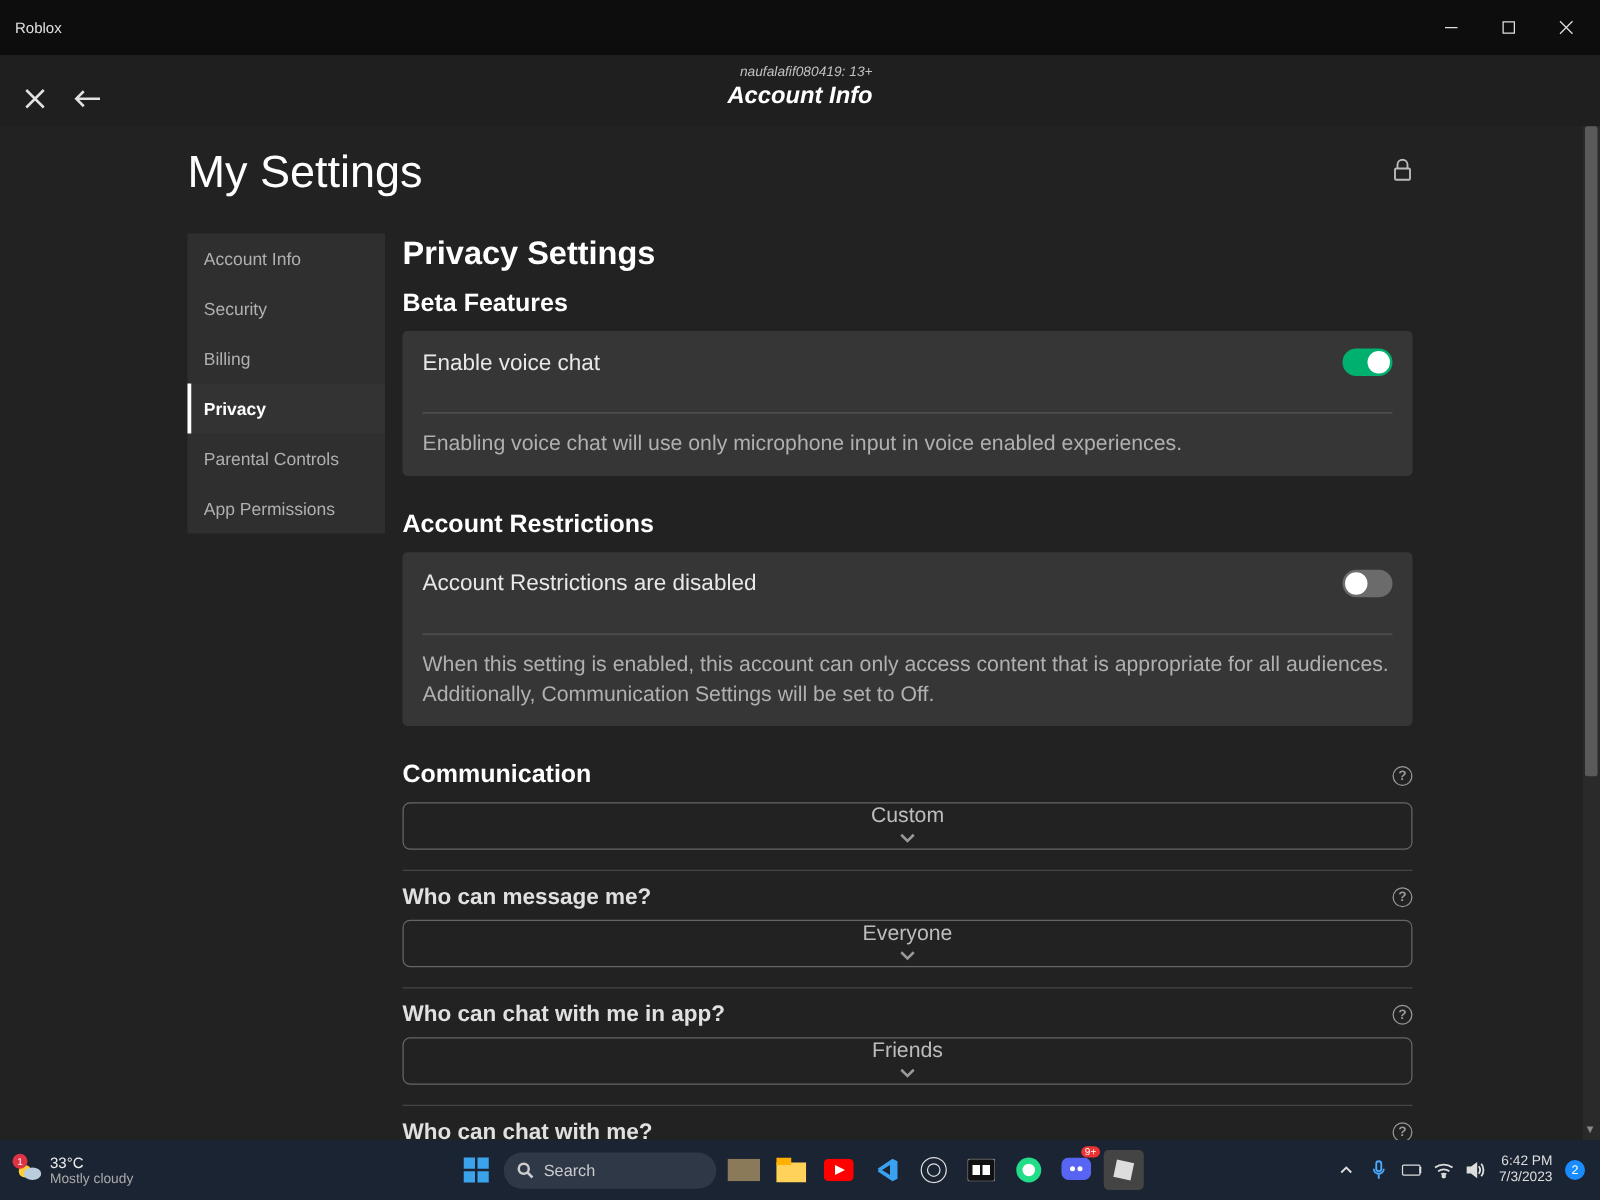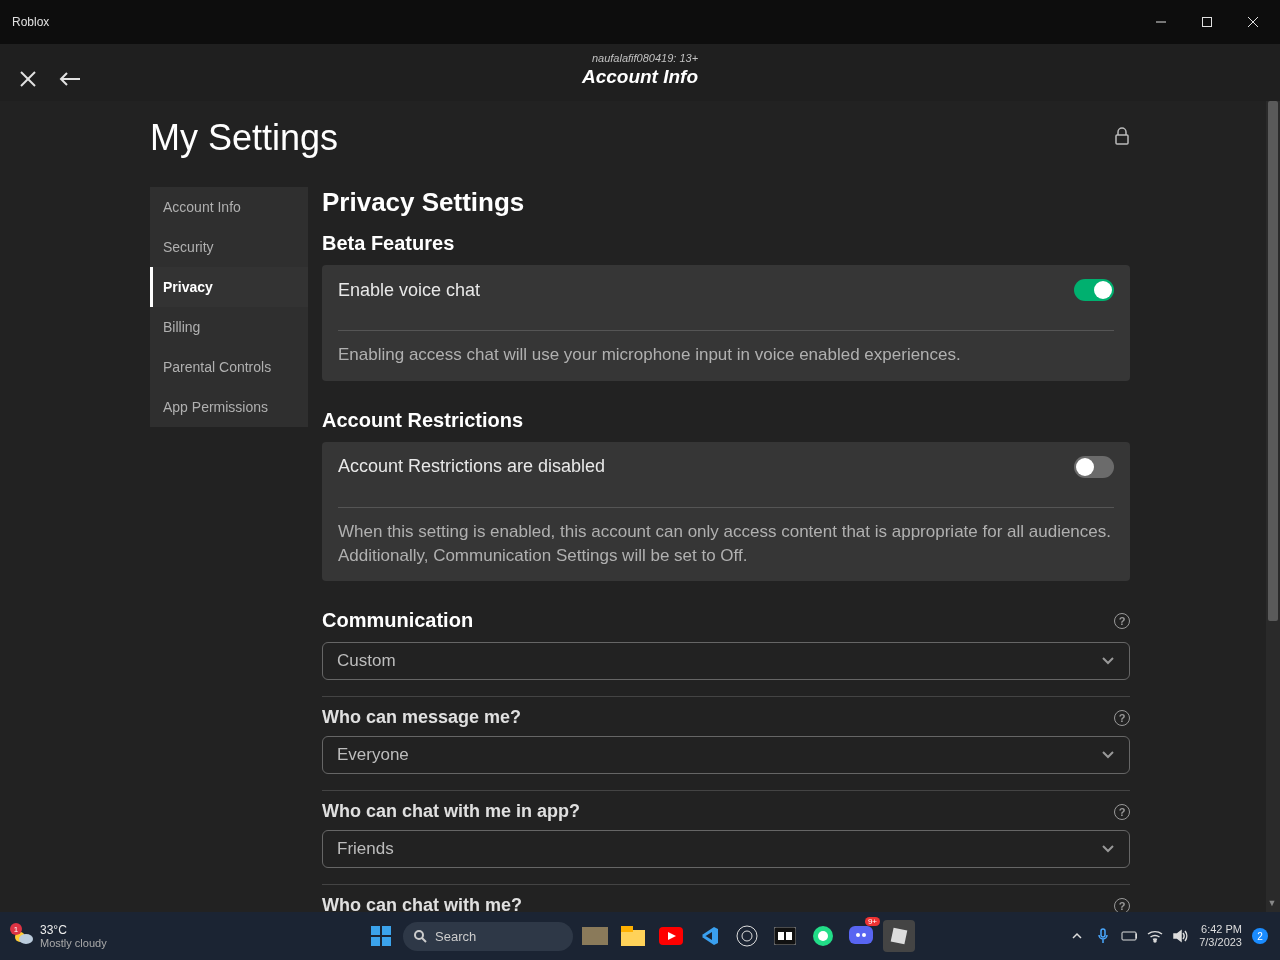--- a/index.html
+++ b/index.html
@@ -50,21 +50,21 @@
 .toggle { width:40px; height:22px; border-radius:11px; position:relative; cursor:pointer; }
 .toggle.on { background:#00b06f; }
 .toggle.off { background:#6b6b6b; }
 .toggle .knob { position:absolute; width:18px; height:18px; border-radius:50%; background:#fff; top:2px; }
 .toggle.on .knob { right:2px; }
 .toggle.off .knob { left:2px; }
 
 .section-head { display:flex; align-items:center; justify-content:space-between; margin-bottom:10px; }
 .help-icon { width:16px; height:16px; border:1.5px solid #999; border-radius:50%; display:flex; align-items:center; justify-content:center; color:#999; font-size:11px; font-weight:700; cursor:pointer; }
 
-.dropdown { border:1px solid #666; border-radius:6px; height:38px; display:flex; align-items:center; justify-content:space-between; padding:0 14px; cursor:pointer; margin-bottom:16px; }
+.dropdown { border:1px solid #666; border-radius:6px; height:38px; display:flex; align-items:center; justify-content:space-between; padding:0 14px; cursor:pointer; margin-bottom:16px;flex-direction:column; }
 .dropdown-val { color:#bdbdbd; font-size:17px; }
 .chev { color:#999; }
 
 .field-label-row { display:flex; align-items:center; justify-content:space-between; border-top:1px solid #444; padding-top:10px; margin-bottom:8px;}
 .field-label { color:#e0e0e0; font-size:18px; font-weight:600; }
 
 
 .taskbar { position:absolute; bottom:0; left:0; right:0; height:48px; background:#1b2433; display:flex; align-items:center; padding:0 12px; }
 .weather { display:flex; align-items:center; gap:6px; color:#eee; font-size:12px; }
 .weather-icon { width:22px; height:22px; position:relative; }
@@ -136,38 +136,38 @@
       <div class="lock-icon"><svg width="16" height="18" fill="none" stroke="#bbb" stroke-width="1.5">
             <rect x="2" y="8" width="12" height="9" rx="1"></rect>
             <path d="M4 8 V5 a4 4 0 0 1 8 0 V8"></path>
           </svg></div>
     </div>
 
     <div class="layout">
       <div class="sidebar" id="sidebar">
           <div class="sidebar-item">Account Info</div>
           <div class="sidebar-item">Security</div>
+          <div class="sidebar-item">Billing</div>
           <div class="sidebar-item active">Privacy</div>
-          <div class="sidebar-item">Billing</div>
           <div class="sidebar-item">Parental Controls</div>
           <div class="sidebar-item">App Permissions</div>
         </div>
 
       <div class="main">
         <div class="sec-title">Privacy Settings</div>
 
         <div class="sub-title">Beta Features</div>
         <div class="card">
           <div class="card-row">
             <div class="card-label">Enable voice chat</div>
             <div class="toggle on">
                 <div class="knob"></div>
               </div>
           </div>
-          <div class="card-desc">Enabling access chat will use your microphone input in voice enabled experiences.</div>
+          <div class="card-desc">Enabling voice chat will use only microphone input in voice enabled experiences.</div>
         </div>
 
         <div class="sub-title">Account Restrictions</div>
         <div class="card">
           <div class="card-row">
             <div class="card-label">Account Restrictions are disabled</div>
             <div class="toggle off">
                 <div class="knob"></div>
               </div>
           </div>

